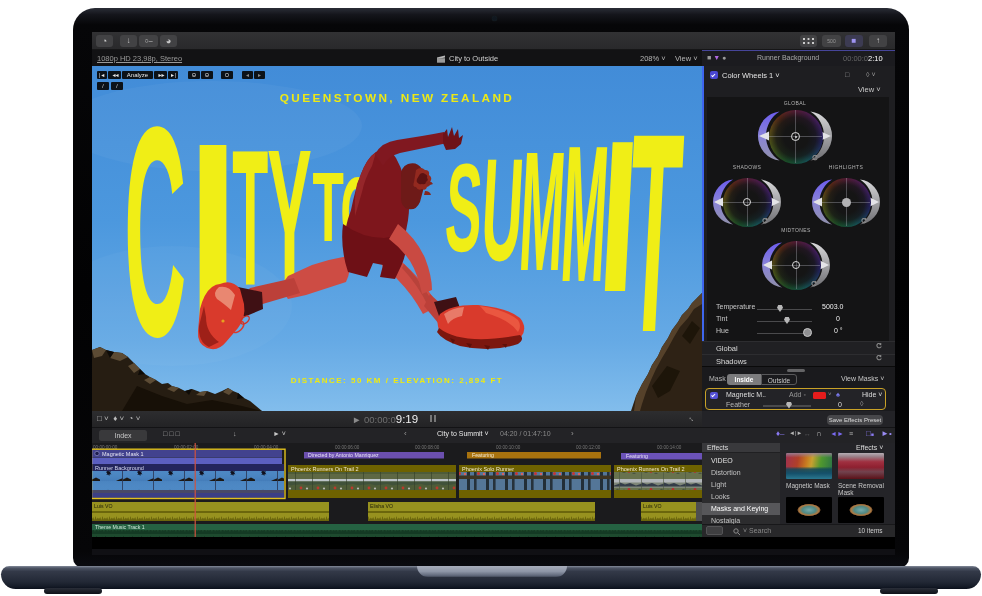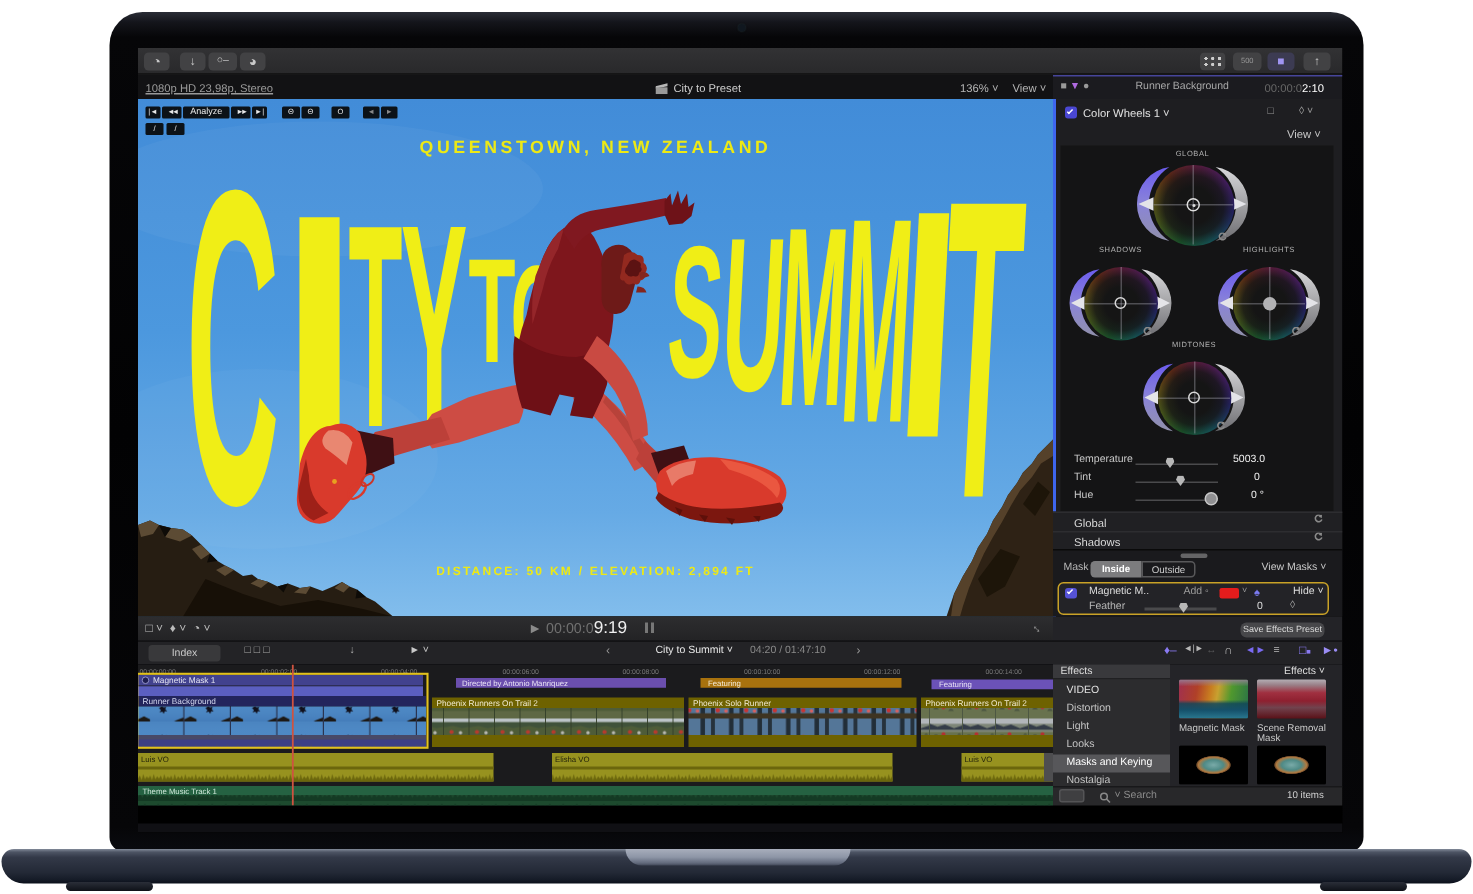--- a/index.html
+++ b/index.html
@@ -71,22 +71,22 @@
     <div class="tbtn" style="left:845px;width:18px;background:#3c3b52;color:#9f94f2;">■</div>
     <div class="tbtn" style="left:869px;width:18px;font-size:8px;">↑</div>
 
     <div id="ibar" class="abs"></div>
     <div id="ibar2" class="abs"></div>
     <div class="t" style="left:97px;top:54px;font-size:7.5px;color:#9a9a9a;text-decoration:underline;">1080p HD 23,98p, Stereo</div>
     <svg class="abs" style="left:437px;top:55px;" width="9" height="8">
           <path d="M0,2.5 L8,0.5 L8,2.5 L0,4 Z" fill="#b8b8b8"></path>
           <rect x="0" y="3.2" width="8" height="4.5" fill="#9a9a9a"></rect>
         </svg>
-        <div class="t" style="left:449px;top:54px;font-size:7.5px;color:#cfcfcf;">City to Preset</div>
-    <div class="t" style="left:640px;top:54px;font-size:7.5px;color:#b5b5b5;">136% ˅</div>
+        <div class="t" style="left:449px;top:54px;font-size:7.5px;color:#cfcfcf;">City to Outside</div>
+    <div class="t" style="left:640px;top:54px;font-size:7.5px;color:#b5b5b5;">208% ˅</div>
     <div class="t" style="left:675px;top:54px;font-size:7.5px;color:#b5b5b5;">View ˅</div>
     <div class="t" style="left:707px;top:54px;font-size:7px;color:#9a9a9a;">■ <span style="color:#b06ae0">▼</span> ●</div>
     <div class="t" style="left:757px;top:54px;font-size:7px;color:#a8a8a8;">Runner Background</div>
     <div class="t" style="left:843px;top:54px;font-size:7.5px;color:#666;">00:00:0<span style="color:#fff;">2:10</span></div>
 
     <svg id="viewer" class="abs" width="610" height="345" viewBox="0 0 610 345">
       <defs>
         <linearGradient id="sky" x1="0" y1="0" x2="0" y2="1">
           <stop offset="0" stop-color="#428cd8"></stop>
               <stop offset="0.45" stop-color="#4c98de"></stop>

